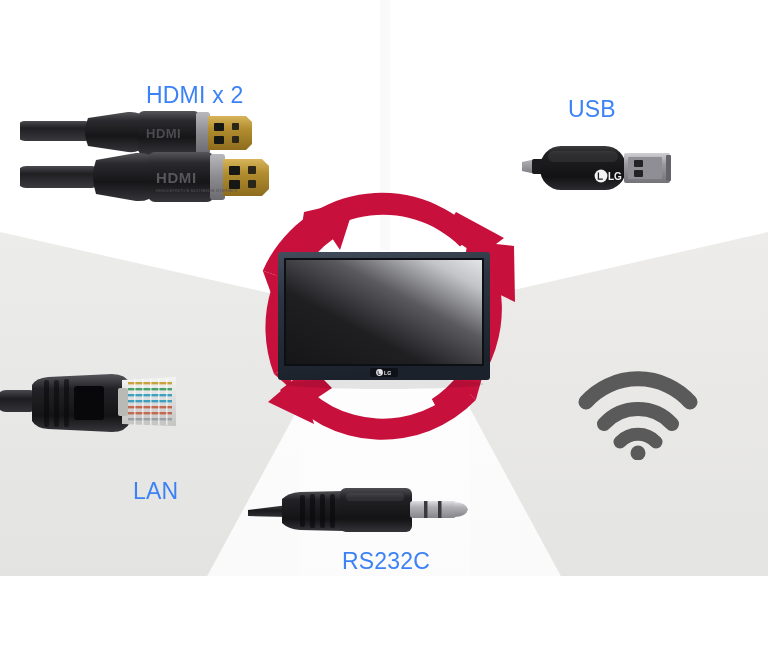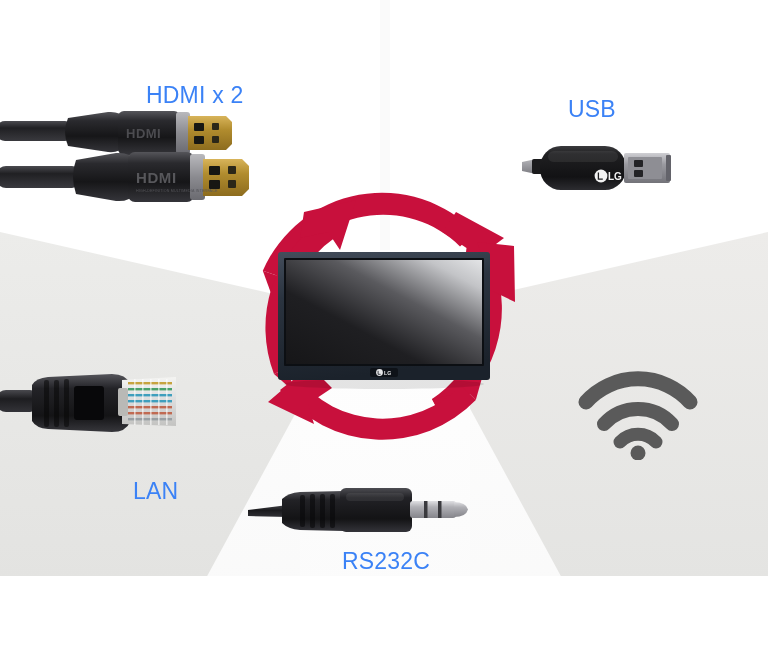--- a/index.html
+++ b/index.html
@@ -46,21 +46,21 @@
   }
   #label-hdmi  { left: 146px; top: 82px; }
   #label-usb   { left: 568px; top: 96px; }
   #label-lan   { left: 101px; top: 478px; margin-left: 32px; }
   #label-wifi  { left: 578px; top: 478px; }
   #label-rs232 { left: 342px; top: 548px; text-align: right; }
 
   
   .art { position: absolute; }
 
-  #hdmi-art   { left: 0px;   top: 110px; width: 250px; height: 115px; }
+  #hdmi-art   { left: 0px;   top: 110px; width: 250px; height: 115px; padding-left: 20px; }
   #usb-art    { left: 522px; top: 134px; width: 160px; height: 72px; }
   #lan-art    { left: 0px;   top: 368px; width: 210px; height: 86px; }
   #wifi-art   { left: 578px; top: 368px; width: 120px; height: 92px; }
   #rs232-art  { left: 248px; top: 484px; width: 232px; height: 56px; }
   #ring-art   { left: 228px; top: 138px; width: 314px; height: 354px; }
   #tv-art     { left: 276px; top: 250px; width: 216px; height: 140px; }
 
   .art svg { display: block; width: 100%; height: 100%; }
 </style>
 </head>

